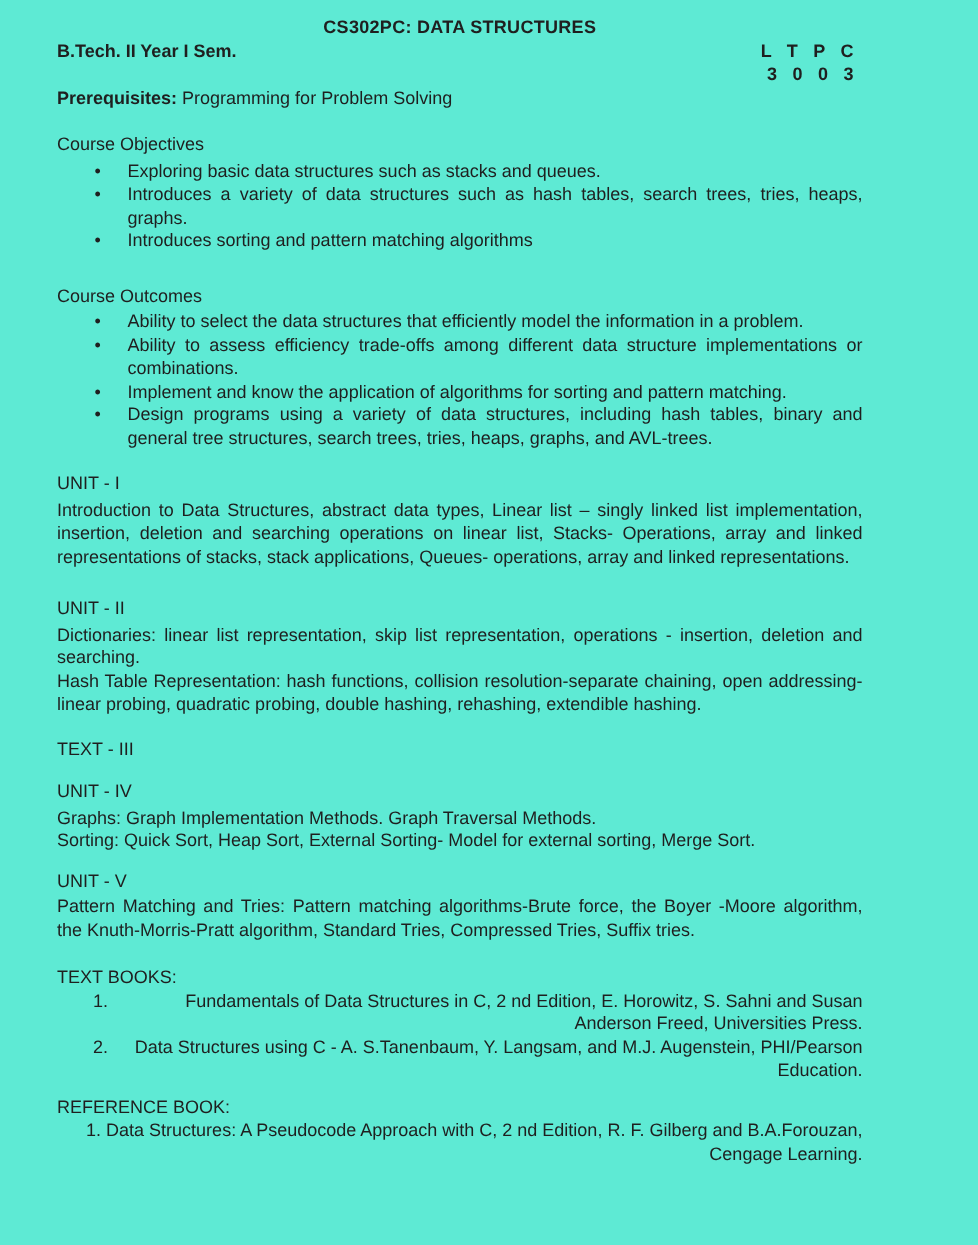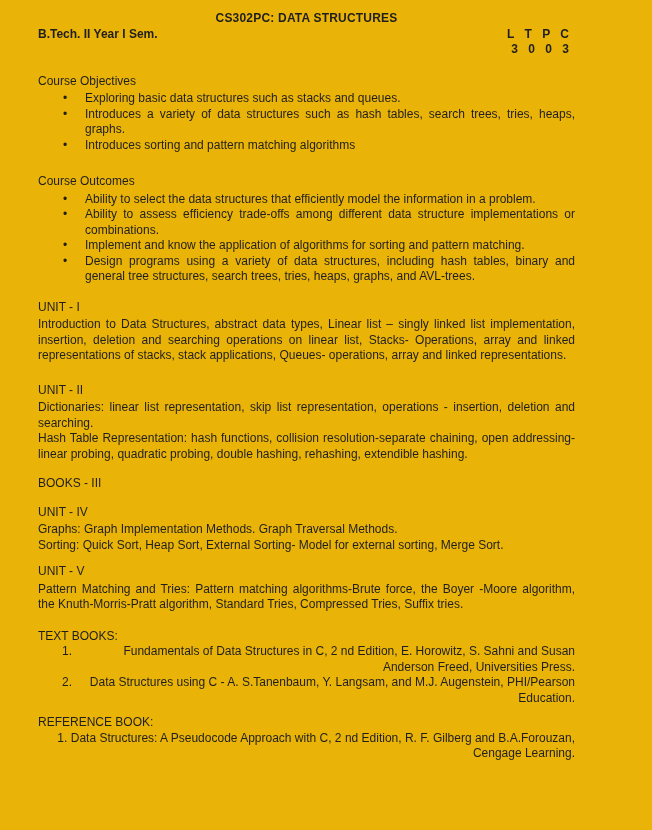--- a/index.html
+++ b/index.html
@@ -2,21 +2,21 @@
 <html><head>
 <meta charset="utf-8">
 <style>
   * { margin: 0; padding: 0; box-sizing: border-box; }
   html, body { background: #ffffff; }
   .page {
     position: relative;
     width: 652px;
     height: 830px;
     margin: 0 auto;
-    background: #eab308;
+    background: #5eead4;
     color: #1f1f1f;
     font-family: "Liberation Sans", "DejaVu Sans", sans-serif;
     font-size: 12px;
     line-height: 15.5px;
     padding: 11px 77px 12px 38px;
     overflow: hidden;
   }
   .doc-title { font-weight: bold; text-align: center; letter-spacing: 0.2px; }
   .hrow { display: flex; justify-content: space-between; align-items: baseline; }
   .bold { font-weight: bold; }
@@ -51,20 +51,24 @@
 
   <div class="hrow">
     <span class="bold">B.Tech. II Year I Sem.</span>
     <span class="credits">L T P C</span>
   </div>
   <div class="hrow">
     <span></span>
     <span class="credits">3 0 0 3</span>
   </div>
 
+  <div class="prereq">
+    <span class="bold">Prerequisites:</span>
+    <span>Programming for Problem Solving</span>
+  </div>
 
   <div class="sec m16">
     <div class="sec-h">Course Objectives</div>
     <div class="bullets">
       <div class="b-item">
         <span class="b-marker">•</span>
         <span class="b-text">Exploring basic data structures such as stacks and queues.</span>
       </div>
       <div class="b-item">
         <span class="b-marker">•</span>
@@ -104,21 +108,21 @@
     <p class="unit-p">Introduction to Data Structures, abstract data types, Linear list – singly linked list implementation, insertion, deletion and searching operations on linear list, Stacks- Operations, array and linked representations of stacks, stack applications, Queues- operations, array and linked representations.</p>
   </div>
 
   <div class="sec unit m19">
     <div class="sec-h">UNIT - II</div>
     <p class="unit-p">Dictionaries: linear list representation, skip list representation, operations - insertion, deletion and searching.</p>
     <p class="unit-p">Hash Table Representation: hash functions, collision resolution-separate chaining, open addressing-linear probing, quadratic probing, double hashing, rehashing, extendible hashing.</p>
   </div>
 
   <div class="sec unit m14">
-    <div class="sec-h">BOOKS - III</div>
+    <div class="sec-h">TEXT - III</div>
   </div>
 
   <div class="sec unit m13">
     <div class="sec-h">UNIT - IV</div>
     <p class="unit-p">Graphs: Graph Implementation Methods. Graph Traversal Methods.</p>
     <p class="unit-p">Sorting: Quick Sort, Heap Sort, External Sorting- Model for external sorting, Merge Sort.</p>
   </div>
 
   <div class="sec unit m11">
     <div class="sec-h">UNIT - V</div>

